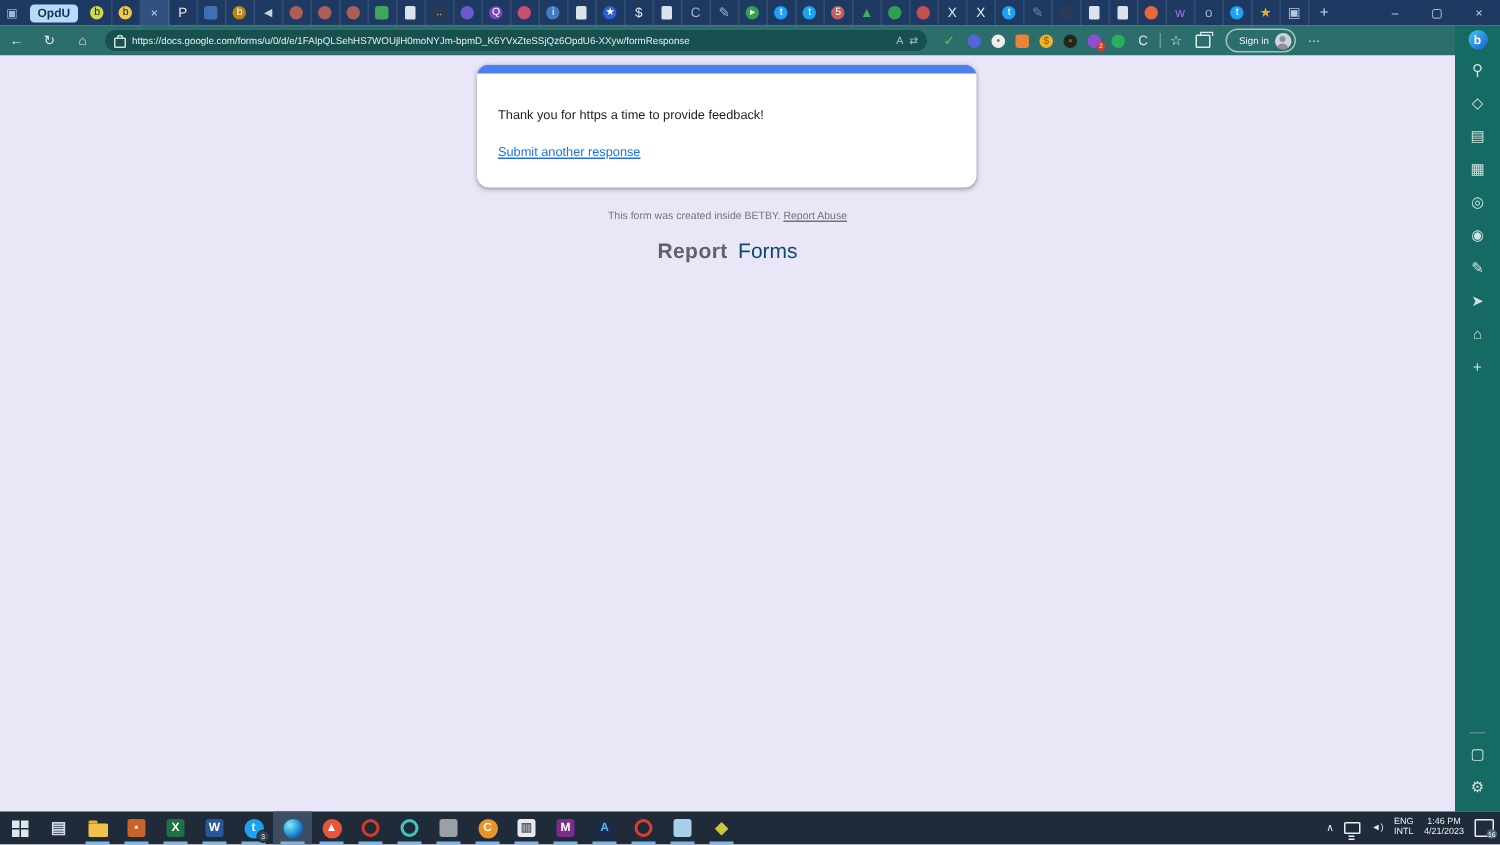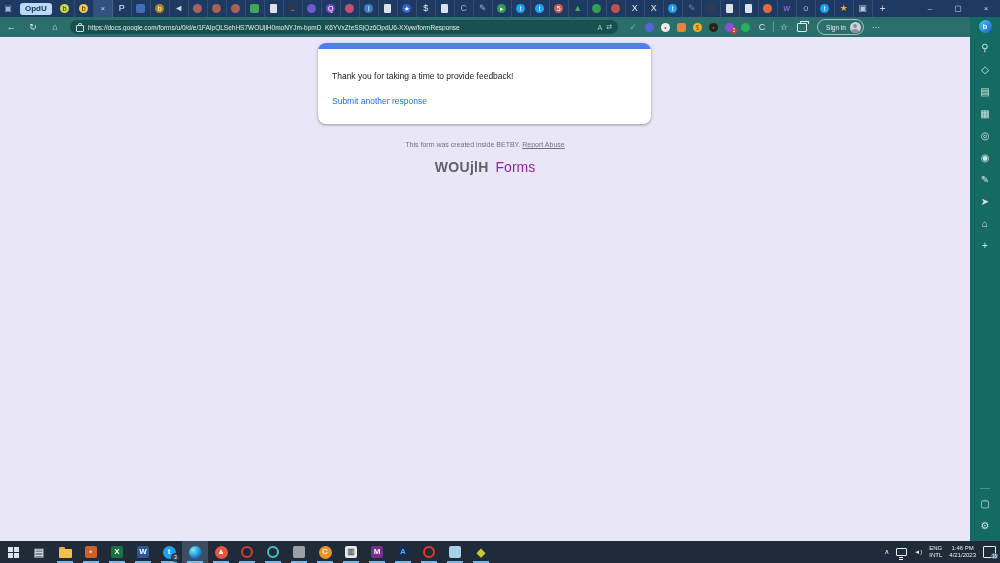--- a/index.html
+++ b/index.html
@@ -82,26 +82,26 @@
     border-top:1px solid rgba(255,255,255,.25);padding-top:10px;}
 
   
   .content{position:absolute;top:37px;left:0;width:970px;height:504px;background:#e8e6f7;}
   .card{position:absolute;left:318px;top:6px;width:333px;background:#fff;border-radius:8px;
     box-shadow:0 1px 2px rgba(60,64,67,.3),0 1px 3px 1px rgba(60,64,67,.15);overflow:hidden;}
   .cardbar{height:6px;background:#4e80ec;}
   .cardbody{padding:12px 14px 16px 14px;}
   .cardtitle{font-size:16.5px;font-weight:700;color:#202124;letter-spacing:.2px;}
   .cardtext{font-size:8.5px;color:#202124;margin-top:10px;}
-  .cardlink{display:inline-block;font-size:8.5px;color:#1a73e8;margin-top:15px;cursor:pointer;}
+  .cardlink{display:inline-block;font-size:8.5px;color:#1a73e8;text-decoration:underline;margin-top:15px;cursor:pointer;}
   .formfooter{position:absolute;left:0;top:104px;width:970px;text-align:center;font-size:7px;color:#70757a;}
   .reportlink{color:#70757a;text-decoration:underline;cursor:pointer;}
   .brand{position:absolute;left:0;top:122px;width:970px;text-align:center;font-size:14px;color:#5f6368;}
   .brand .g{font-weight:600;letter-spacing:.3px;}
-  .brand .f{font-weight:400;color:#a21caf;margin-left:3px;}
+  .brand .f{font-weight:400;color:#0c4a6e;margin-left:3px;}
 
   
   .taskbar{position:absolute;bottom:0;left:0;width:1000px;height:22px;background:#202b3a;
     display:flex;align-items:center;z-index:6;}
   #tbapps{display:flex;height:22px;}
   .tb-ic{width:26px;height:22px;display:flex;align-items:center;justify-content:center;position:relative;}
   .tb-active{background:#3e4e61;}
   .tb-ic .shp-c{width:13px;height:13px;}
   .tb-ic .shp-s{width:12px;height:12px;}
   .tb-ic .shp-r{width:12px;height:12px;border-width:2.5px;}
@@ -396,31 +396,31 @@
   <div id="sbbottom">
       <span class="sbic">▢</span>
       <span class="sbic">⚙</span>
     </div>
 </div>
 
 <div class="content">
   <div class="card">
     <div class="cardbar"></div>
     <div class="cardbody">
-      <div class="cardtext">Thank you for taking a time to provide feedback!</div>
+      <div class="cardtext">Thank you for https a time to provide feedback!</div>
       <span class="cardlink">Submit another response</span>
     </div>
   </div>
   <div class="formfooter">
     <span>This form was created inside BETBY.</span>
     <span> </span>
     <span class="reportlink">Report Abuse</span>
   </div>
   <div class="brand">
-    <span class="g">WOUjlH</span>
+    <span class="g">Report</span>
     <span class="f">Forms</span>
   </div>
 </div>
 
 <div class="taskbar">
   <div id="tbapps">
       <div class="tb-ic">
         <span class="shp shp-win"></span>
       </div>
       <div class="tb-ic">

